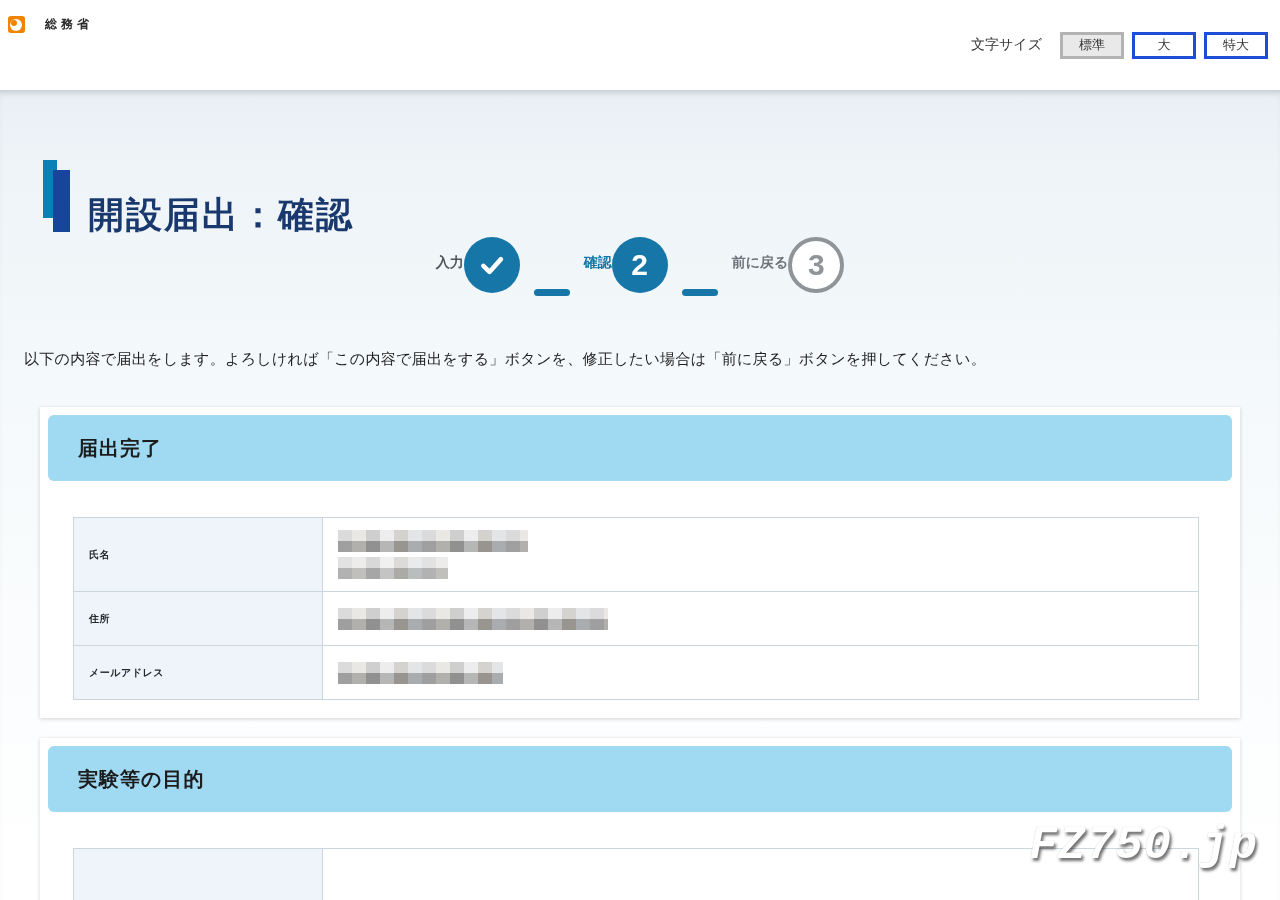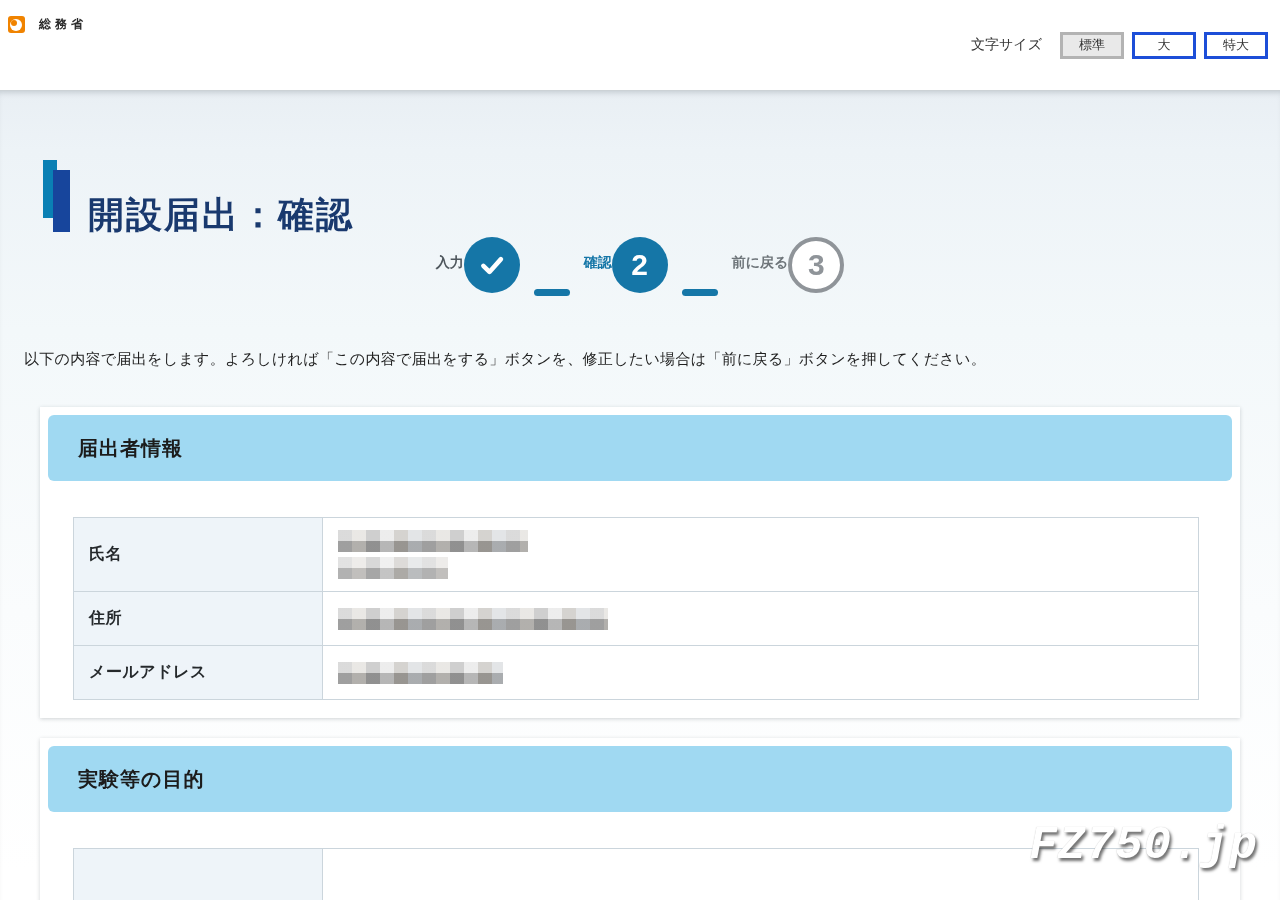--- a/index.html
+++ b/index.html
@@ -7,21 +7,21 @@
     width:1280px;height:900px;overflow:hidden;position:relative;
     font-family:"Liberation Sans","DejaVu Sans",sans-serif;
     background:#fff;
   }
   
   .site-header{
     height:90px;background:#ffffff;display:flex;justify-content:space-between;
     align-items:stretch;border-bottom:1px solid #ccd2d6;position:relative;z-index:5;
   }
   .brand{padding:16px 0 0 8px;}
-  .brand-row{display:flex;align-items:center;gap:14px;}
+  .brand-row{display:flex;align-items:center;gap:20px;}
   .mic-logo{width:17px;height:17px;background:#f08300;border-radius:3px;position:relative;flex:0 0 auto;}
   .mic-logo::after{content:"";position:absolute;left:2px;top:3px;width:12px;height:12px;background:#fff;border-radius:50%;}
   .mic-logo::before{content:"";position:absolute;left:3px;top:4px;width:6px;height:6px;background:#f08300;border-radius:50%;z-index:1;}
   .agency{font-size:12px;color:#2b2b2b;letter-spacing:4px;font-weight:bold;}
   .site-title{font-size:23px;font-weight:bold;color:#1b1b1b;margin-top:3px;letter-spacing:1px;}
   .fontsize-group{display:flex;align-items:center;padding-right:12px;}
   .fontsize-label{font-size:14px;color:#333;margin-right:10px;}
   .fs-btn{
     width:64px;height:27px;border:3px solid #1d4ed8;background:#ffffff;color:#333;
     font-size:13px;display:flex;align-items:center;justify-content:center;margin-left:8px;
@@ -66,21 +66,21 @@
   .card-1{margin-top:38px;}
   .card-2{margin-top:20px;padding-bottom:80px;}
   .section-header{
     height:66px;background:#a0d9f2;border-radius:6px;display:flex;align-items:center;
   }
   .section-header span{font-size:20px;font-weight:bold;color:#1c1c1c;margin-left:30px;letter-spacing:1px;}
   .detail-table{border-collapse:collapse;margin:36px 0 0 25px;width:1126px;table-layout:fixed;}
   .card-2 .detail-table{margin-top:36px;}
   .detail-table td{border:1px solid #cbd5dc;vertical-align:middle;}
   td.row-label{
-    width:249px;background:#eef4f9;font-size:16px;font-weight:bold;color:#25292c;
+    width:249px;background:#eef4f9;font-size:10px;font-weight:bold;color:#25292c;
     padding:0 0 0 15px;box-sizing:border-box;letter-spacing:.5px;
   }
   td.row-value{background:#fff;padding:12px 0 12px 15px;}
   .row-h-tall{height:73px;}
   .row-h{height:54px;}
   .row-h-stub{height:60px;}
   .value-lines{display:flex;flex-direction:column;gap:5px;}
   .mosaic{
     height:22px;
     background-color:#cfcfcf;
@@ -146,21 +146,21 @@
       <div class="step-circle">
         <span class="step-num">3</span>
       </div>
     </div>
   </div>
 
   <p class="instruction">以下の内容で届出をします。よろしければ「この内容で届出をする」ボタンを、修正したい場合は「前に戻る」ボタンを押してください。</p>
 
   <section class="card card-1">
     <div class="section-header">
-      <span>届出者情報</span>
+      <span>届出完了</span>
     </div>
     <table class="detail-table">
       <tbody>
         <tr class="row-h-tall">
           <td class="row-label">氏名</td>
           <td class="row-value">
             <div class="value-lines">
                 <div class="mosaic" style="width: 190px;"></div>
                 <div class="mosaic" style="width: 110px;"></div>
               </div>

